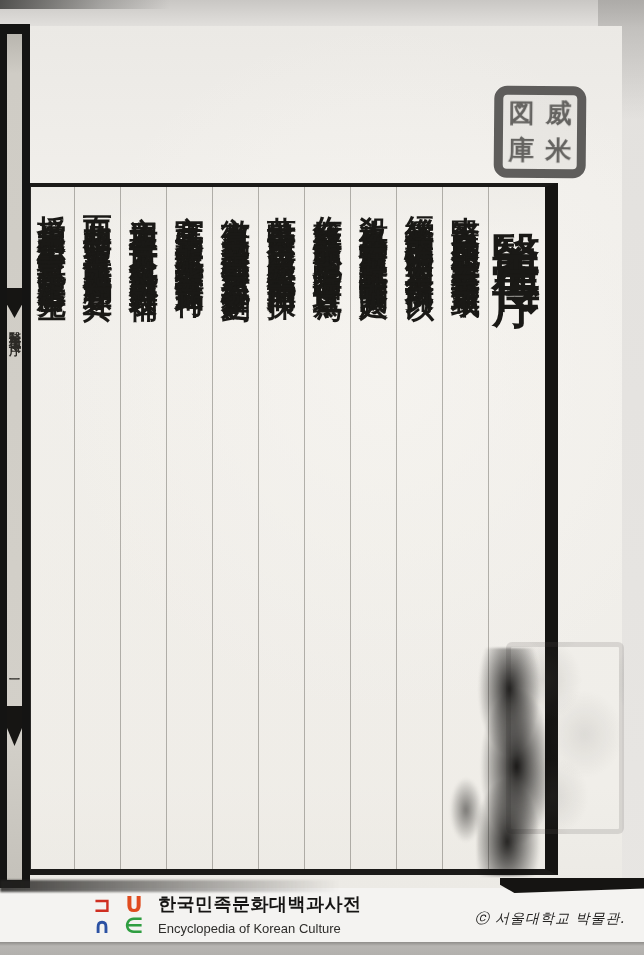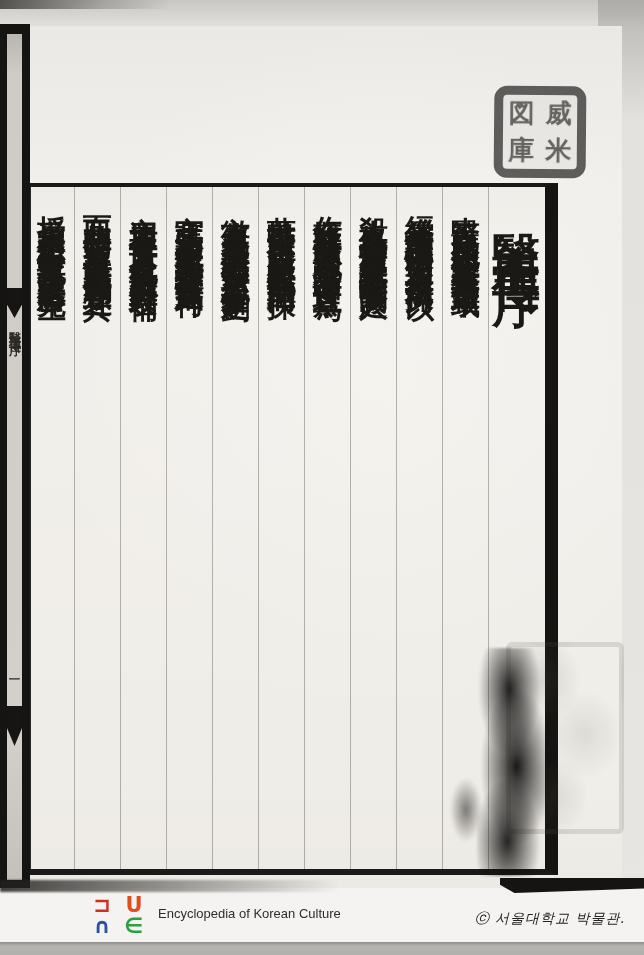--- a/index.html
+++ b/index.html
@@ -67,21 +67,21 @@
   .footer-wedge-r { position:absolute; left:500px; top:-10px; width:144px; height:15px; background:#151412;
                     clip-path:polygon(0 0,100% 0,100% 70%,10% 100%,0 45%); }
   .footer-bar { position:absolute; left:0; bottom:0; width:100%; height:13px;
                 background:linear-gradient(180deg,#8f8d8a,#b7b5b2 4px,#b2b0ad); }
   .logo { position:absolute; left:86px; top:7px; width:64px; height:42px;
           display:grid; grid-template-columns:1fr 1fr; grid-template-rows:1fr 1fr; place-items:center; }
   .logo span { font-size:21px; font-weight:bold; line-height:1; font-family:"DejaVu Sans",sans-serif; }
   .brand { position:absolute; left:158px; top:4px; }
   .brand-ko { font-size:18px; font-weight:bold; color:#161514; letter-spacing:.5px;
               font-family:"DejaVu Sans","Liberation Sans",sans-serif; }
-  .brand-en { font-size:13px; color:#2e2d2b; margin-top:14px; font-family:"Liberation Sans",sans-serif; }
+  .brand-en { font-size:13px; color:#2e2d2b; margin-top:5px; font-family:"Liberation Sans",sans-serif; }
   .credit { position:absolute; right:18px; top:22px; font-size:14px; color:#242322; letter-spacing:1px;
             font-family:"DejaVu Sans","Liberation Sans",sans-serif;font-style:italic; }
 </style>
 </head>
 <body>
 
 <div class="photo">
   <div class="streak-top"></div>
   <div class="corner-tr"></div>
 
@@ -122,18 +122,19 @@
   <div class="footer">
     <div class="footer-smudge-l"></div>
     <div class="footer-wedge-r"></div>
     <div class="logo">
       <span style="color: rgb(207, 46, 33);">⊐</span>
       <span style="color: rgb(224, 75, 31);">U</span>
       <span style="color: rgb(43, 81, 163);">∩</span>
       <span style="color: rgb(47, 158, 65);">∈</span>
     </div>
     <div class="brand">
+      <div class="brand-ko">한국민족문화대백과사전</div>
       <div class="brand-en">Encyclopedia of Korean Culture</div>
     </div>
     <div class="credit">ⓒ 서울대학교 박물관.</div>
     <div class="footer-bar"></div>
   </div>
 </div>
 
 </body></html>

